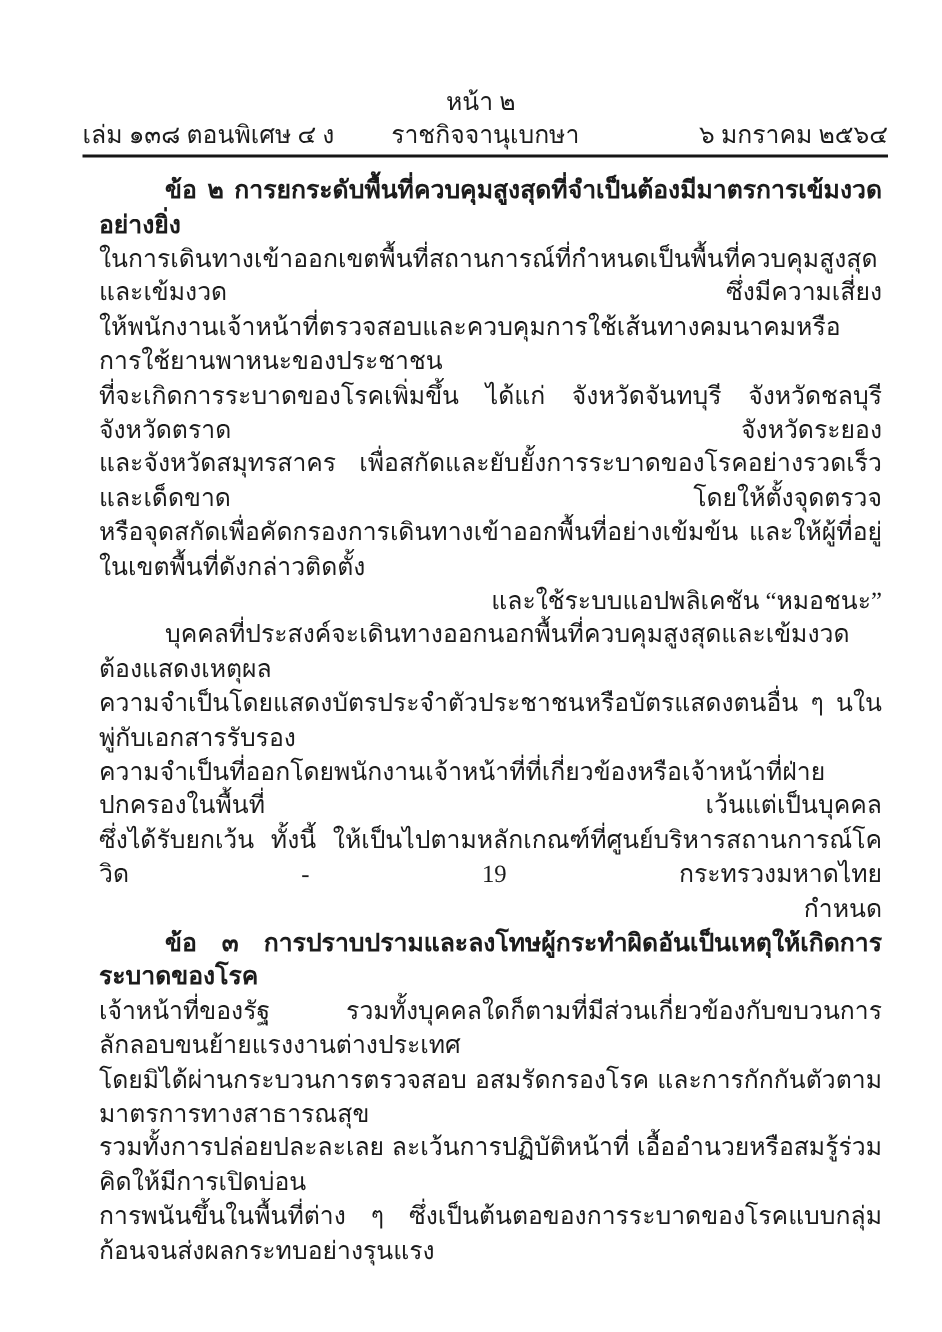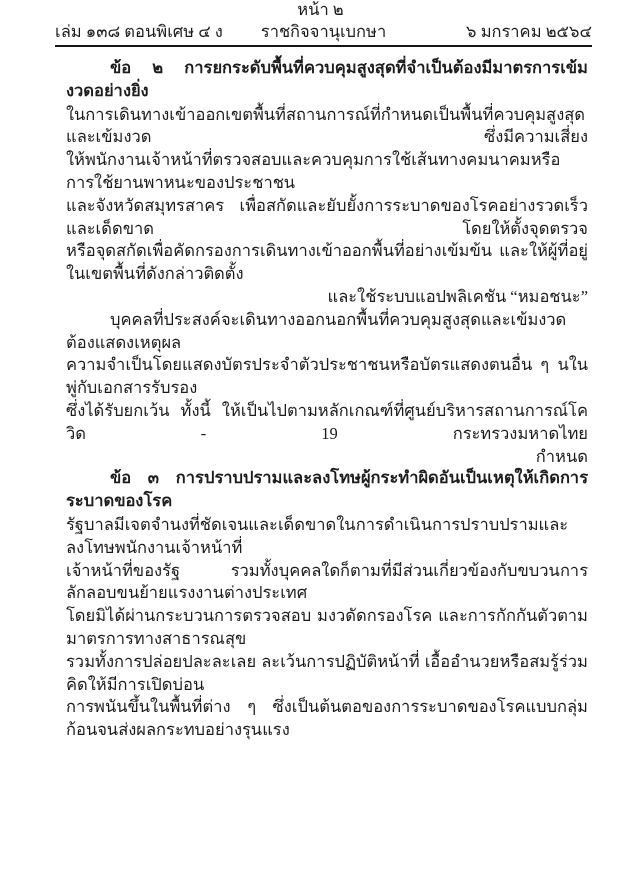--- a/index.html
+++ b/index.html
@@ -11,20 +11,21 @@
     position: relative;
     width: 628px;
     height: 888px;
     background: #ffffff;
     color: #1c1c1c;
     font-family: "Liberation Serif", "DejaVu Serif", serif;
     overflow: hidden;
     box-sizing: border-box;
   }
   .header {
+    padding-top: 58px;
   }
   .page-label {
     text-align: center;
     font-size: 16.5px;
     line-height: 20px;
     
     width: 537px;
     margin: 0 auto 0 52px;
   }
   .mast {
@@ -55,21 +56,20 @@
   .line.just {
     text-align: justify;
     text-align-last: justify;
     text-justify: inter-word;
   }
   .line.first {
     text-indent: 44px;
   }
   .line.bold {
     font-weight: bold;
-    font-family: Liberation Mono, monospace;
   }
 </style>
 </head>
 <body>
 
 <div class="page">
 
   <div class="header">
     <div class="page-label">หน้า ๒</div>
     <div class="mast">
@@ -77,28 +77,29 @@
       <span class="center">ราชกิจจานุเบกษา</span>
       <span class="right">๖ มกราคม ๒๕๖๔</span>
     </div>
     <hr class="rule">
   </div>
 
   <div class="body-text">
       <div class="line just first bold">ข้อ ๒ การยกระดับพื้นที่ควบคุมสูงสุดที่จำเป็นต้องมีมาตรการเข้มงวดอย่างยิ่ง</div>
       <div class="line just">ในการเดินทางเข้าออกเขตพื้นที่สถานการณ์ที่กำหนดเป็นพื้นที่ควบคุมสูงสุดและเข้มงวด ซึ่งมีความเสี่ยง</div>
       <div class="line just">ให้พนักงานเจ้าหน้าที่ตรวจสอบและควบคุมการใช้เส้นทางคมนาคมหรือการใช้ยานพาหนะของประชาชน</div>
+      <div class="line just">ที่จะเกิดการระบาดของโรคเพิ่มขึ้น ได้แก่ จังหวัดจันทบุรี จังหวัดชลบุรี จังหวัดตราด จังหวัดระยอง</div>
       <div class="line just">และจังหวัดสมุทรสาคร เพื่อสกัดและยับยั้งการระบาดของโรคอย่างรวดเร็วและเด็ดขาด โดยให้ตั้งจุดตรวจ</div>
       <div class="line just">หรือจุดสกัดเพื่อคัดกรองการเดินทางเข้าออกพื้นที่อย่างเข้มข้น และให้ผู้ที่อยู่ในเขตพื้นที่ดังกล่าวติดตั้ง</div>
       <div class="line">และใช้ระบบแอปพลิเคชัน “หมอชนะ”</div>
       <div class="line just first">บุคคลที่ประสงค์จะเดินทางออกนอกพื้นที่ควบคุมสูงสุดและเข้มงวดต้องแสดงเหตุผล</div>
       <div class="line just">ความจำเป็นโดยแสดงบัตรประจำตัวประชาชนหรือบัตรแสดงตนอื่น ๆ นในพู่กับเอกสารรับรอง</div>
+      <div class="line just">ความจำเป็นที่ออกโดยพนักงานเจ้าหน้าที่ที่เกี่ยวข้องหรือเจ้าหน้าที่ฝ่ายปกครองในพื้นที่ เว้นแต่เป็นบุคคล</div>
       <div class="line just">ซึ่งได้รับยกเว้น ทั้งนี้ ให้เป็นไปตามหลักเกณฑ์ที่ศูนย์บริหารสถานการณ์โควิด - 19 กระทรวงมหาดไทย</div>
       <div class="line">กำหนด</div>
       <div class="line just first bold">ข้อ ๓ การปราบปรามและลงโทษผู้กระทำผิดอันเป็นเหตุให้เกิดการระบาดของโรค</div>
-      <div class="line just">รัฐบาลมีเจตจำนงที่ชัดเจนและเด็ดขาดในการดำเนินการปราบปรามและลงโทษพนักงานเจ้าหน้าที่</div>
       <div class="line just">เจ้าหน้าที่ของรัฐ รวมทั้งบุคคลใดก็ตามที่มีส่วนเกี่ยวข้องกับขบวนการลักลอบขนย้ายแรงงานต่างประเทศ</div>
-      <div class="line just">โดยมิได้ผ่านกระบวนการตรวจสอบ มงวดัดกรองโรค และการกักกันตัวตามมาตรการทางสาธารณสุข</div>
+      <div class="line just">โดยมิได้ผ่านกระบวนการตรวจสอบ อสมรัดกรองโรค และการกักกันตัวตามมาตรการทางสาธารณสุข</div>
       <div class="line just">รวมทั้งการปล่อยปละละเลย ละเว้นการปฏิบัติหน้าที่ เอื้ออำนวยหรือสมรู้ร่วมคิดให้มีการเปิดบ่อน</div>
       <div class="line just">การพนันขึ้นในพื้นที่ต่าง ๆ ซึ่งเป็นต้นตอของการระบาดของโรคแบบกลุ่มก้อนจนส่งผลกระทบอย่างรุนแรง</div>
     </div>
 
 </div>
 
 </body></html>

